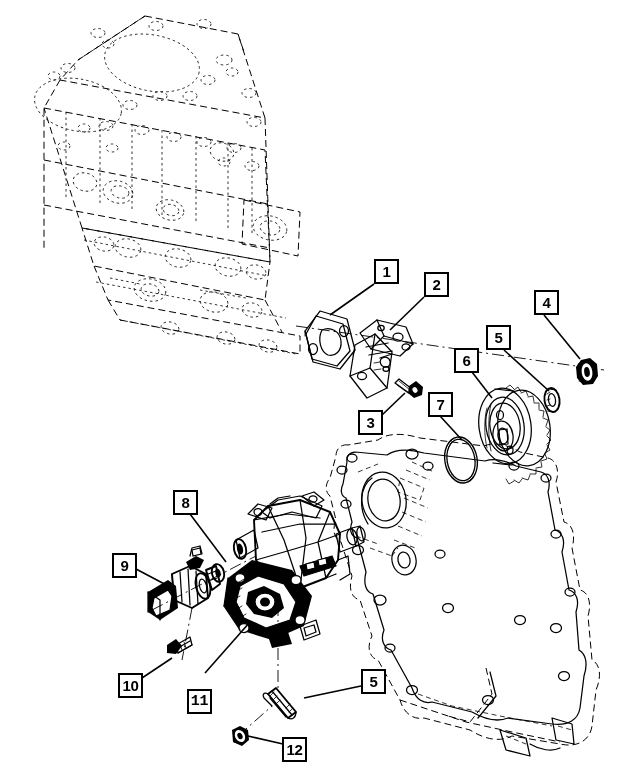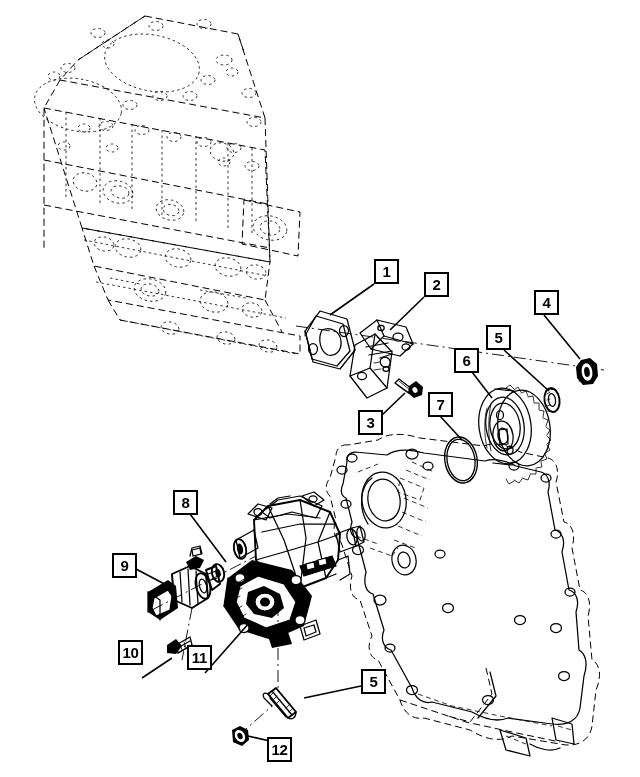--- a/index.html
+++ b/index.html
@@ -510,18 +510,18 @@
 
   <div class="callout-box" style="left:374px; top:259px;">1</div>
   <div class="callout-box" style="left:424px; top:272px;">2</div>
   <div class="callout-box" style="left:358px; top:410px;">3</div>
   <div class="callout-box" style="left:534px; top:290px;">4</div>
   <div class="callout-box" style="left:486px; top:325px;">5</div>
   <div class="callout-box" style="left:454px; top:348px;">6</div>
   <div class="callout-box" style="left:428px; top:392px;">7</div>
   <div class="callout-box" style="left:173px; top:490px;">8</div>
   <div class="callout-box" style="left:112px; top:553px;">9</div>
-  <div class="callout-box" style="left:118px; top:640px;text-align:center;">10</div>
-  <div class="callout-box" style="left:187px; top:645px;">11</div>
-  <div class="callout-box" style="left:267px; top:737px;">12</div>
+  <div class="callout-box" style="left:118px; top:673px;text-align:center;">10</div>
+  <div class="callout-box" style="left:187px; top:689px;font-family:Liberation Mono, monospace;">11</div>
+  <div class="callout-box" style="left:282px; top:737px;">12</div>
   <div class="callout-box" style="left:361px; top:669px;">5</div>
 
 </div>
 
 </body></html>

